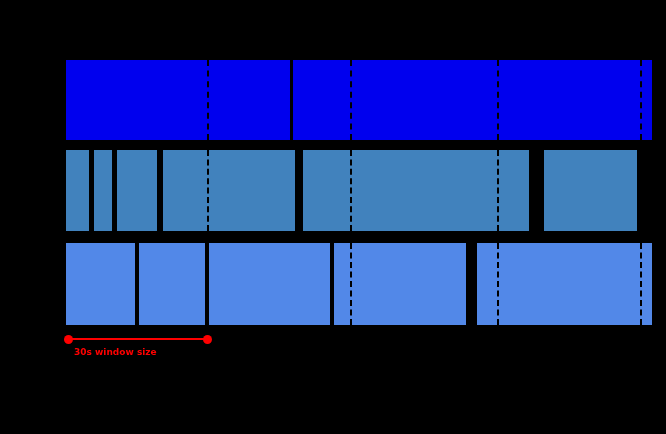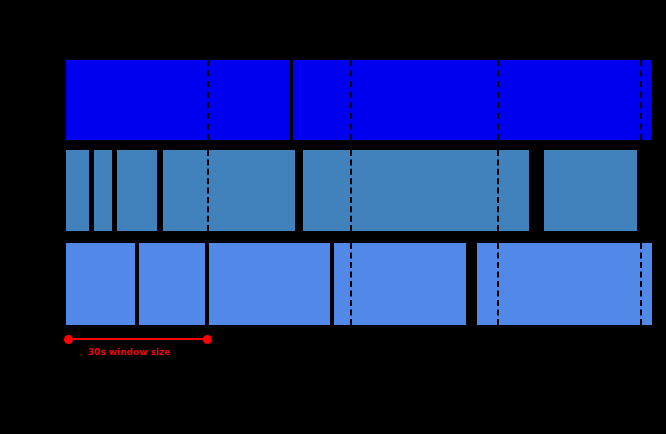--- a/index.html
+++ b/index.html
@@ -116,16 +116,16 @@
         <div class="winline" style="left: 640px; top: 150px; height: 81px; border-left-color: rgb(0, 0, 0);"></div>
         <div class="winline" style="left: 640px; top: 243px; height: 82px; border-left-color: rgb(0, 0, 0);"></div>
       </div>
 
   </div>
 
   <div id="annotation">
     <div class="ann-line" style="left: 68px; width: 139px; top: 338px; border-top-color: rgb(255, 0, 0);"></div>
     <div class="ann-dot" style="left: 64px; top: 335px; background: rgb(255, 0, 0);"></div>
     <div class="ann-dot" style="left: 203px; top: 335px; background: rgb(255, 0, 0);"></div>
-    <div class="ann-label" style="left: 88px; top: 347px; color: rgb(255, 0, 0); text-align: center;">30s window size</div>
+    <div class="ann-label" style="left: 74px; top: 347px; color: rgb(255, 0, 0); text-align: center;">30s window size</div>
   </div>
 
 </div>
 
 </body></html>

